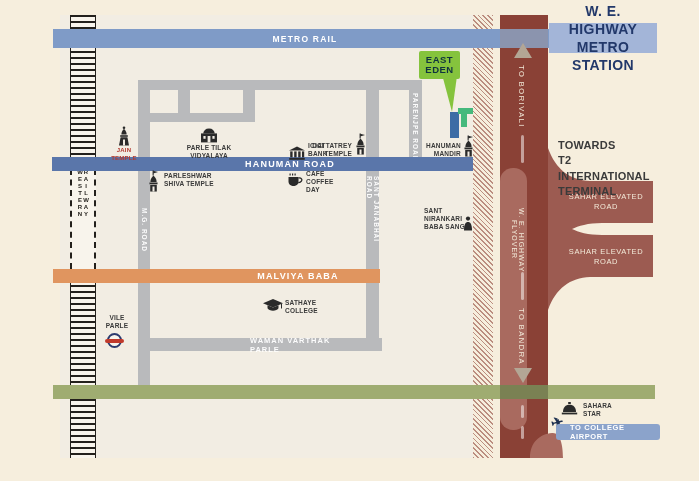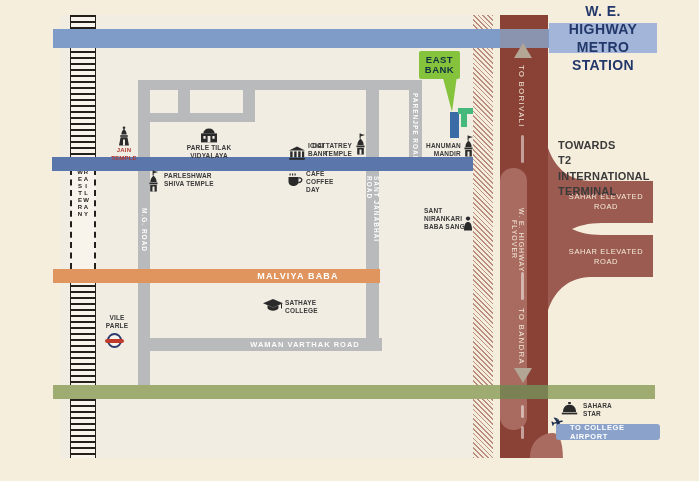--- a/index.html
+++ b/index.html
@@ -117,38 +117,40 @@
   <div class="abs groad" style="left:138px;top:80px;width:12px;height:315px"></div>
   <div class="abs groad" style="left:178px;top:80px;width:12px;height:42px"></div>
   <div class="abs groad" style="left:243px;top:80px;width:12px;height:42px"></div>
   <div class="abs groad" style="left:366px;top:80px;width:13px;height:268px"></div>
   <div class="abs groad" style="left:409px;top:80px;width:13px;height:88px"></div>
   <div class="abs groad" style="left:144px;top:338px;width:238px;height:13px"></div>
 
   <div class="abs vroad-label vert" style="left:138px;top:200px;width:12px;height:60px">M.G. ROAD</div>
   <div class="abs vroad-label vert" style="left:366px;top:176px;width:13px;height:92px">SANT JANABHAI ROAD</div>
   <div class="abs vroad-label vert" style="left:409px;top:90px;width:13px;height:74px">PARENJPE ROAD</div>
-  <div class="abs vroad-label" style="left:250px;top:338px;width:110px;height:13px;font-size:7.5px">WAMAN VARTHAK ROAD</div>
+  <div class="abs vroad-label" style="left:250px;top:338px;width:110px;height:13px;font-size:7.5px">WAMAN VARTHAK PARLE</div>
 
   <svg class="abs" style="left:0;top:0" width="699" height="481" viewBox="0 0 699 481">
     <path d="M548,148 C556,170 570,180 590,181 L653,181 L653,223 L602,223
              C588,223 578,226 572,229 C578,232 588,235 602,235 L653,235
              L653,277 L590,277 C570,278 556,288 548,310 Z" fill="#9c5b51"></path>
     <rect x="500" y="15" width="48" height="443" fill="#8a4136"></rect>
     <rect x="500" y="168" width="27" height="262" rx="13" fill="#a96a5f"></rect>
     <path d="M530,458 C530,442 540,434 552,433 C560,432 563,444 563,458 Z" fill="#a96a5f"></path>
   </svg>
 
   <div class="abs" style="left:53px;top:29px;width:507px;height:19px;background:var(--metro-blue,#7f9bc7)"></div>
   <div class="abs" style="left:500px;top:29px;width:48px;height:19px;background:#8b94ae"></div>
   <div class="abs" style="left:52px;top:157px;width:421px;height:14px;background:var(--hanuman-blue,#5a76aa)"></div>
   <div class="abs" style="left:53px;top:269px;width:327px;height:14px;background:var(--malviya-orange,#e0955f)"></div>
   <div class="abs" style="left:53px;top:385px;width:602px;height:14px;background:var(--nehru-green,#9fac71)"></div>
   <div class="abs" style="left:500px;top:385px;width:48px;height:14px;background:#7a8153"></div>
 
+  <div class="abs band-label" style="left:250px;top:29px;width:110px;height:19px;font-size:8.5px">METRO RAIL</div>
+  <div class="abs band-label" style="left:235px;top:157px;width:110px;height:14px">HANUMAN ROAD</div>
   <div class="abs band-label" style="left:243px;top:269px;width:110px;height:14px">MALVIYA BABA</div>
 
   <div class="abs arrow-up" style="left:514px;top:43px"></div>
   <div class="abs hwy-txt vert" style="left:510px;top:58px;width:22px;height:76px;font-size:7.5px">TO BORIVALI</div>
   <div class="abs dash" style="left:521px;top:135px;height:28px"></div>
   <div class="abs hwy-txt vert pre" style="left:505px;top:184px;width:26px;height:112px;font-size:7px;letter-spacing:1px">W. E. HIGHWAY
 FLYOVER</div>
   <div class="abs dash" style="left:521px;top:272px;height:28px"></div>
   <div class="abs hwy-txt vert" style="left:510px;top:306px;width:22px;height:62px;font-size:7.5px">TO BANDRA</div>
   <div class="abs arrow-down" style="left:514px;top:368px"></div>
@@ -168,21 +170,21 @@
 
   <div class="abs plane">✈</div>
   <div class="abs airport-band">
     <span>TO COLLEGE AIRPORT</span>
   </div>
 
   <svg class="abs" style="left:435px;top:74px" width="30" height="42" viewBox="435 74 30 42">
     <polygon points="443,78 457,76 452,112" fill="#85c33d"></polygon>
   </svg>
   <div class="abs sign-box pre">EAST
-BANK</div>
+EDEN</div>
   <div class="abs" style="left:450px;top:112px;width:9px;height:26px;background:var(--logo-blue,#3c6ca5)"></div>
   <div class="abs" style="left:458px;top:108px;width:15px;height:6px;background:var(--logo-green,#45b97c)"></div>
   <div class="abs" style="left:461px;top:114px;width:6px;height:13px;background:var(--logo-green,#45b97c)"></div>
 
   <svg class="abs lm-icon" style="left:117px;top:126px" width="14" height="20">
       <use href="#i-jain"></use>
     </svg>
   <div class="abs lm pre" style="left:99px;top:147px;width:50px;text-align:center;color:var(--red-label,#b23a30);font-size:6px">JAIN
 TEMPLE</div>
 

